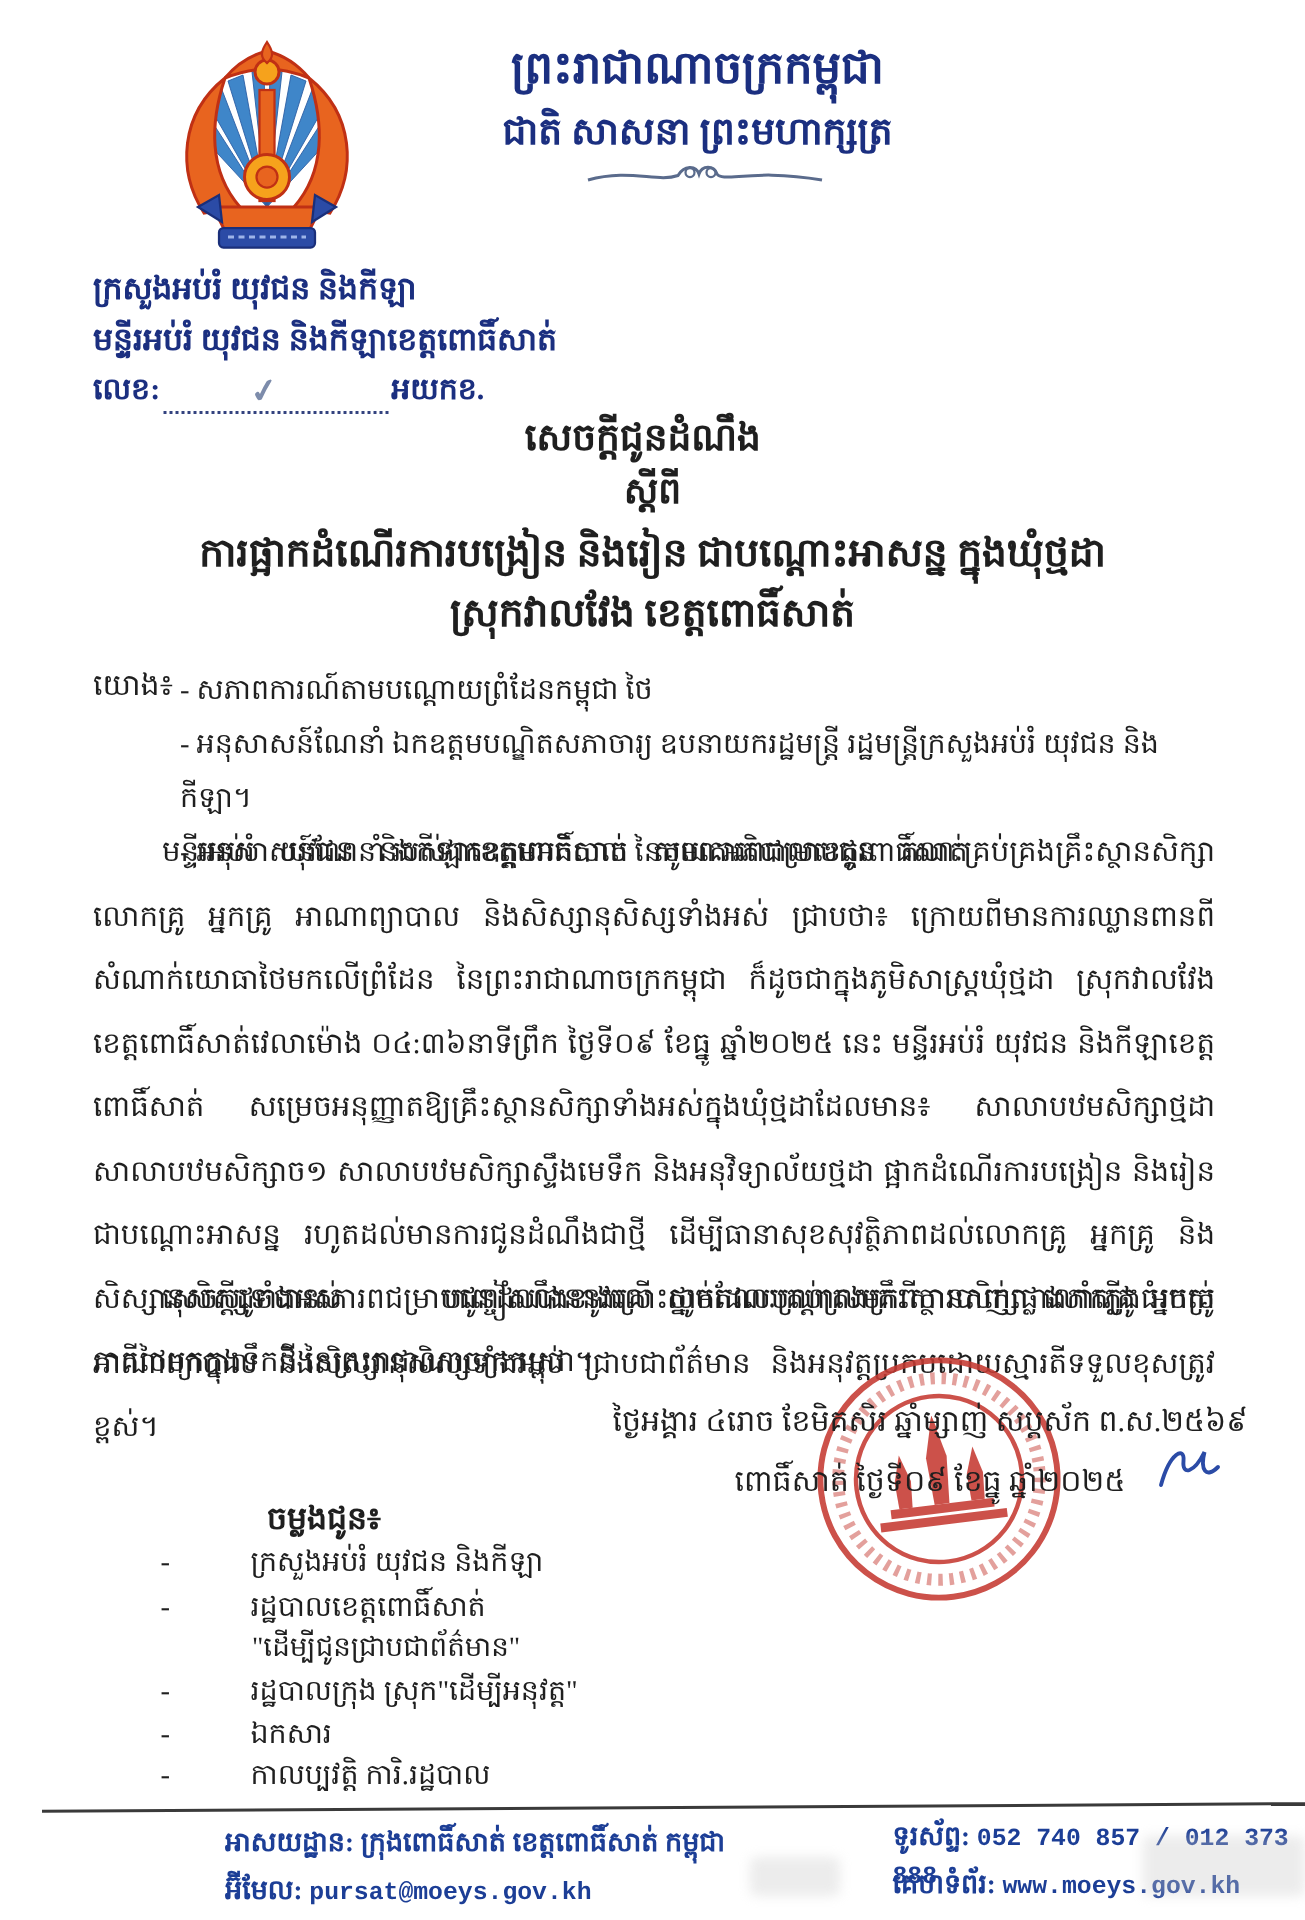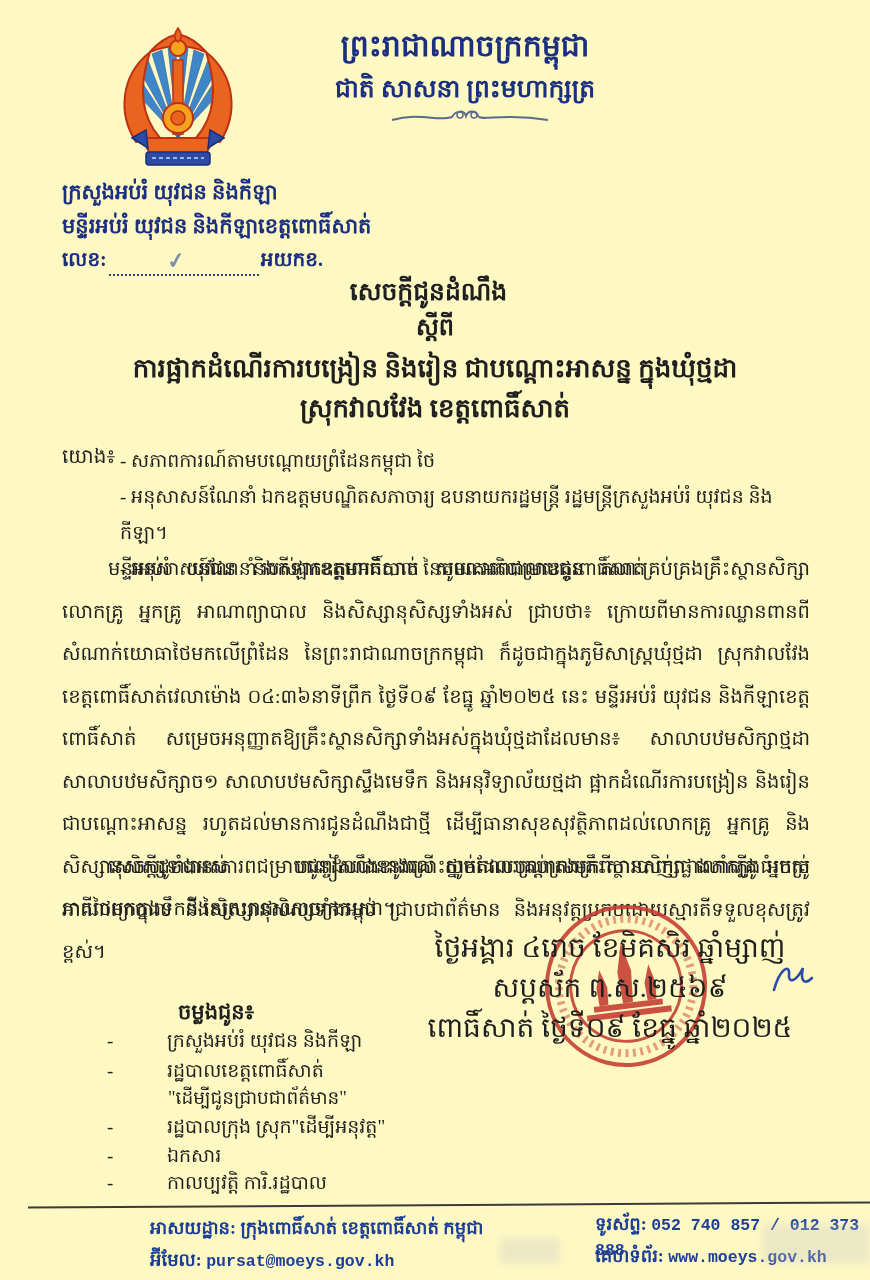--- a/index.html
+++ b/index.html
@@ -1,18 +1,18 @@
 <!DOCTYPE html>
 <html><head>
 <meta charset="utf-8">
 <style>
   html,body{margin:0;padding:0;background:#e8e8e8;}
   .page{
     position:relative;width:870px;height:1280px;margin:0 auto;
-    background:#fef9c3;overflow:hidden;
+    background:#ffffff;overflow:hidden;
     font-family:"Liberation Serif","DejaVu Serif",serif;
     color:#1f1f1f;
   }
   .abs{position:absolute;}
   .navy{color:#1b2f80;}
   .kh-bold{font-weight:bold;}
   .center{text-align:center;}
   
   .kingdom{left:250px;top:26px;width:430px;font-size:30px;line-height:40px;}
   .motto{left:250px;top:72px;width:430px;font-size:25px;line-height:34px;}
@@ -30,21 +30,21 @@
   .subj1{left:0;top:352px;width:870px;font-size:26px;}
   .subj2{left:0;top:392px;width:870px;font-size:26px;}
   
   .reflabel{left:62px;top:443px;font-size:20px;}
   .reflist{left:120px;top:443px;width:700px;font-size:19px;line-height:36px;}
   
   .para{left:62px;width:748px;font-size:19.5px;line-height:42.5px;text-align:justify;text-indent:46px;}
   .p1{top:548px;}
   .p2{top:846px;}
   
-  .dateblk{left:390px;top:928px;width:440px;font-size:28px;line-height:40px;z-index:3;}
+  .dateblk{left:400px;top:928px;width:440px;font-size:20px;line-height:40px;z-index:3;}
   .stamp{left:542px;top:902px;width:168px;height:168px;z-index:2;opacity:.88;transform:rotate(-7deg);}
   .sig{left:770px;top:960px;width:46px;height:38px;z-index:4;}
   
   .cclabel{left:178px;top:998px;font-size:21px;}
   .ccrow{position:absolute;left:95px;font-size:19px;margin-left:12px;}
   .ccdash{display:inline-block;width:60px;}
   .ccnote{position:absolute;left:168px;font-size:18.5px;}
   
   .fline{left:28px;top:1204px;width:842px;height:2px;background:#3a3a3a;transform:rotate(-0.35deg);}
   .footer{color:#1c3e96;font-size:18px;}

